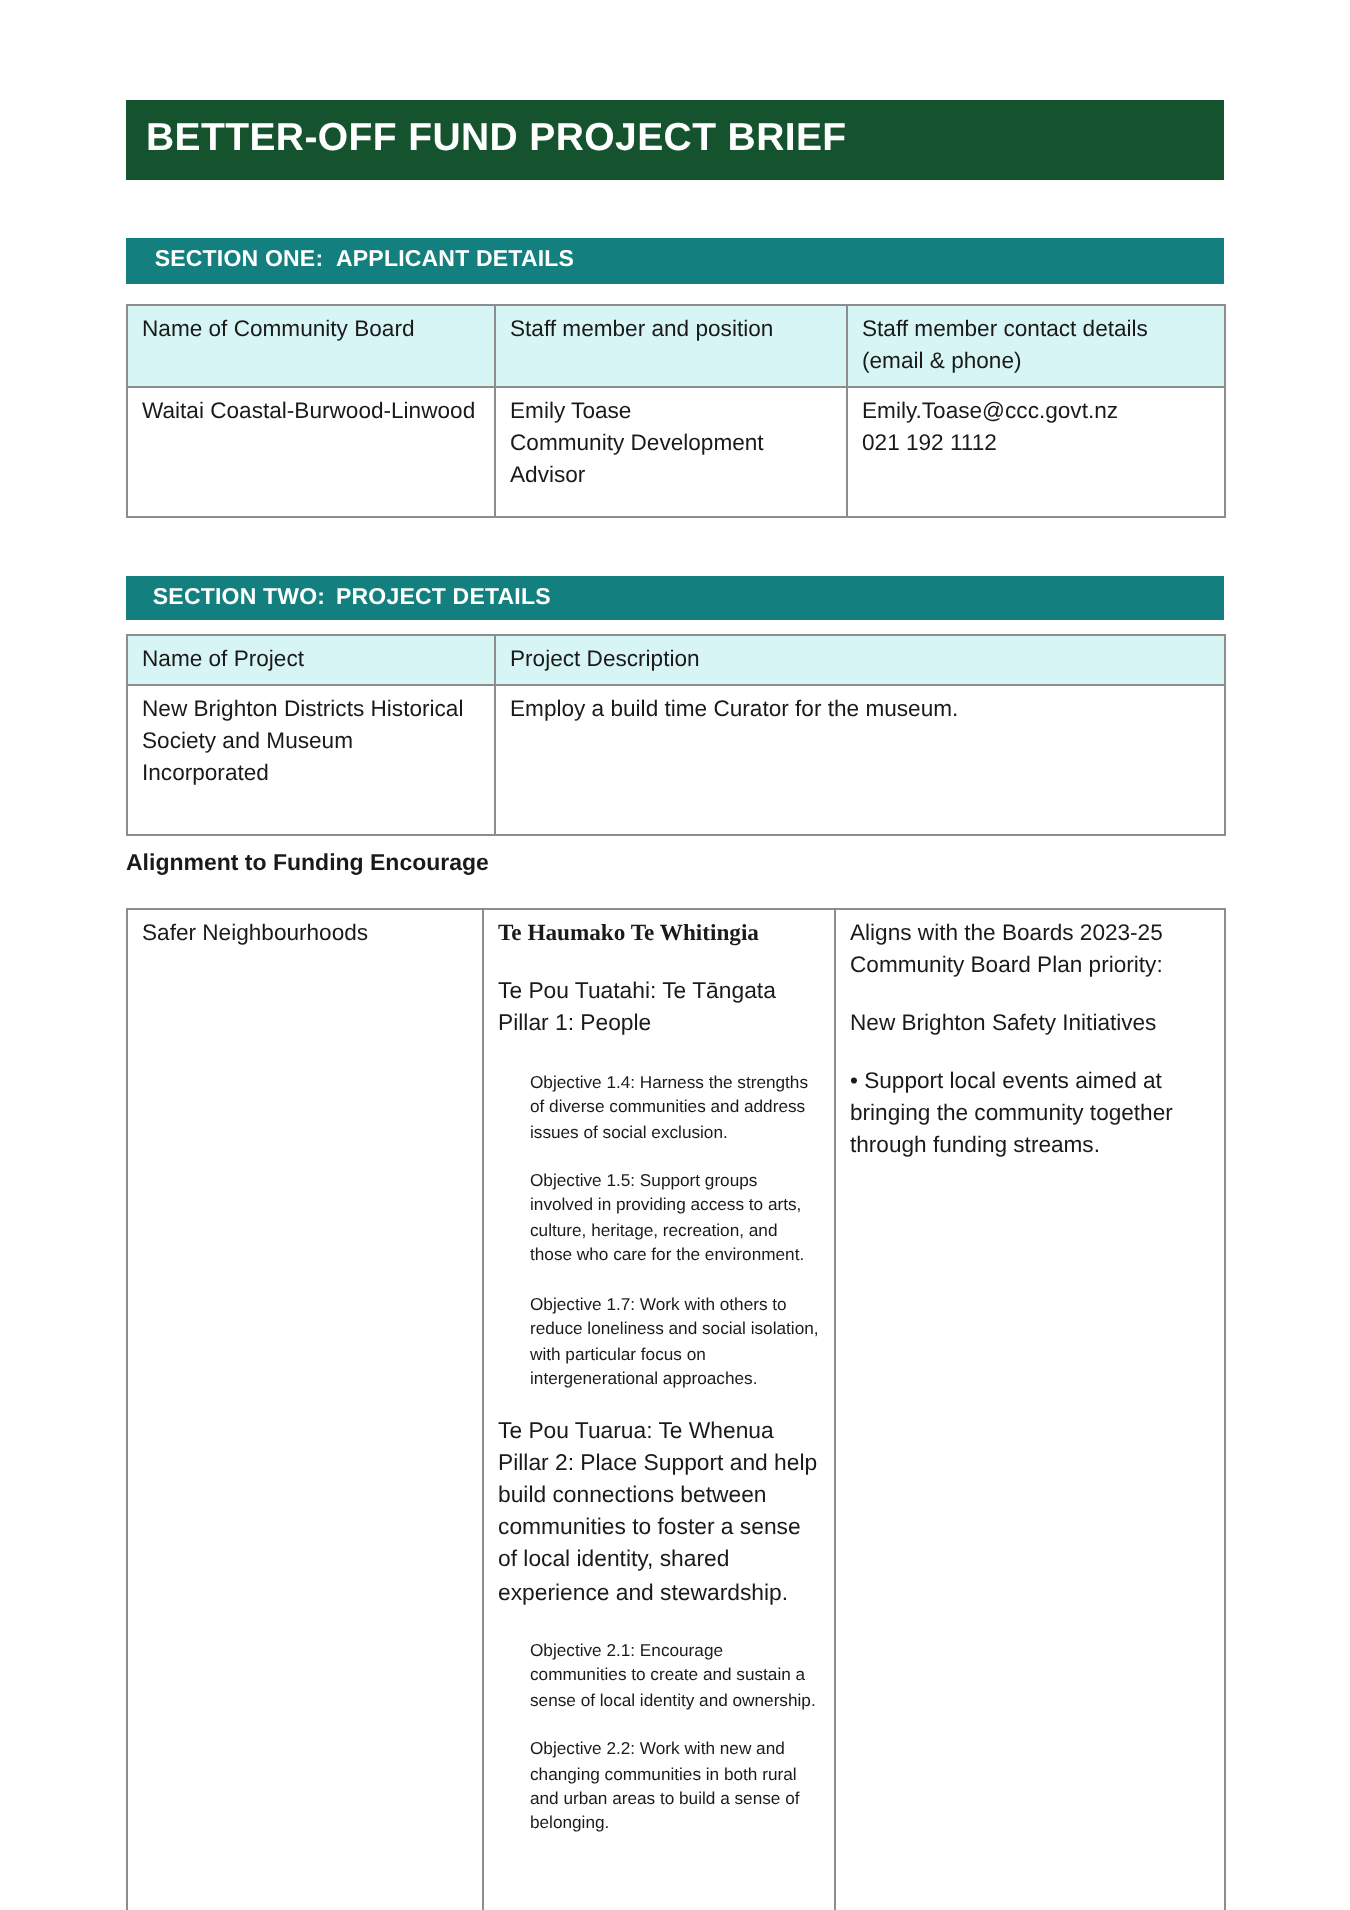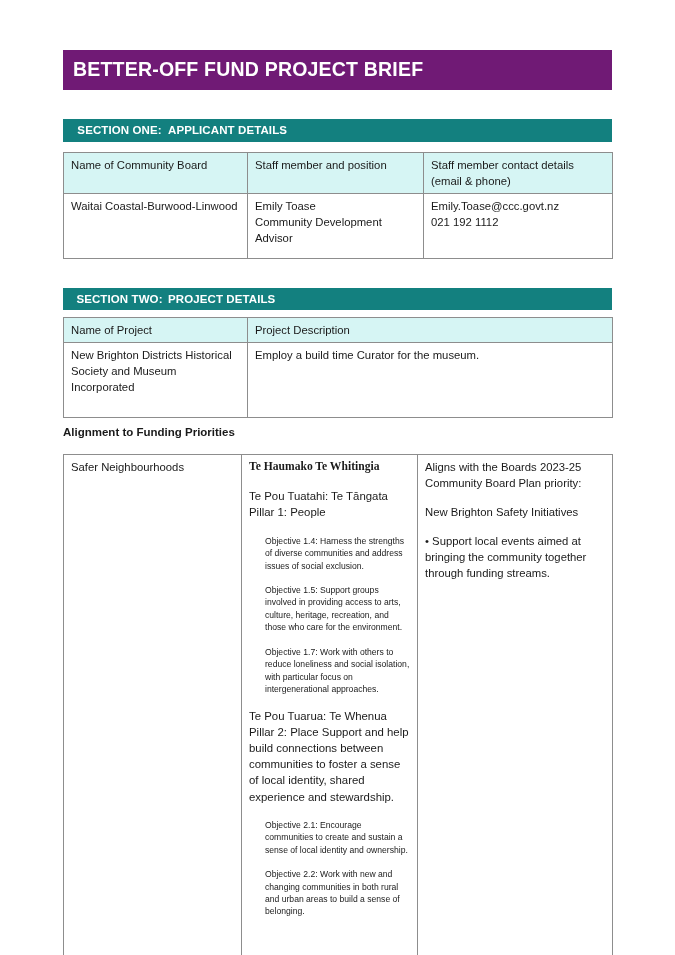--- a/index.html
+++ b/index.html
@@ -18,21 +18,21 @@
     position: relative;
     width: 675px;
     height: 955px;
     box-sizing: border-box;
     padding: 0 63px;
   }
 
   
   .title-bar {
     margin-top: 50px;
-    background: #701a75;
+    background: #14532d;
     color: #ffffff;
     font-size: 19.5px;
     font-weight: bold;
     letter-spacing: 0.2px;
     padding: 9px 10px 10px 10px;
     line-height: 1.1;
     box-sizing: border-box;
   }
 
   
@@ -192,21 +192,21 @@
       </tr>
       <tr>
         <td class="body">New Brighton Districts Historical Society and Museum Incorporated</td>
         <td class="body">Employ a build time Curator for the museum.</td>
       </tr>
     </tbody>
   </table>
 
   <div class="spacer-7"></div>
 
-  <div class="label-bold">Alignment to Funding Priorities</div>
+  <div class="label-bold">Alignment to Funding Encourage</div>
 
   <div class="spacer-14"></div>
 
   <table class="doc t-align">
     <colgroup>
         <col class="c1">
         <col class="c2">
         <col class="c3">
       </colgroup>
     <tbody>

